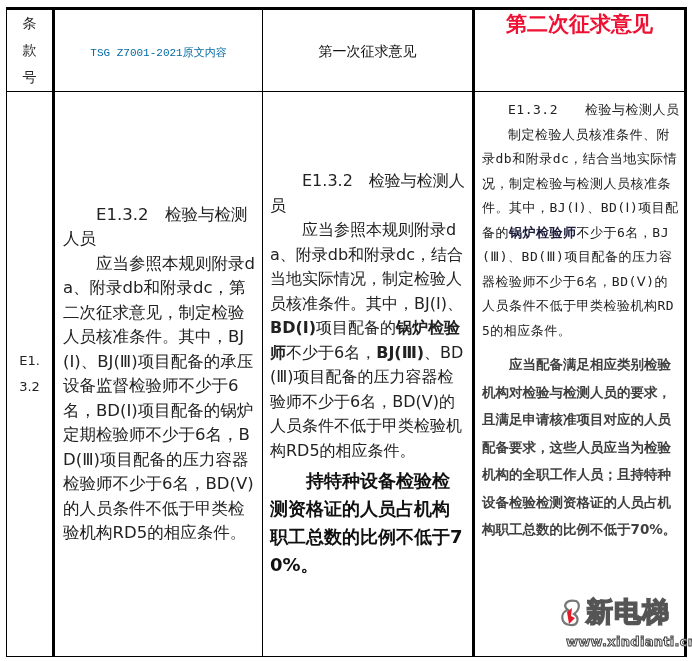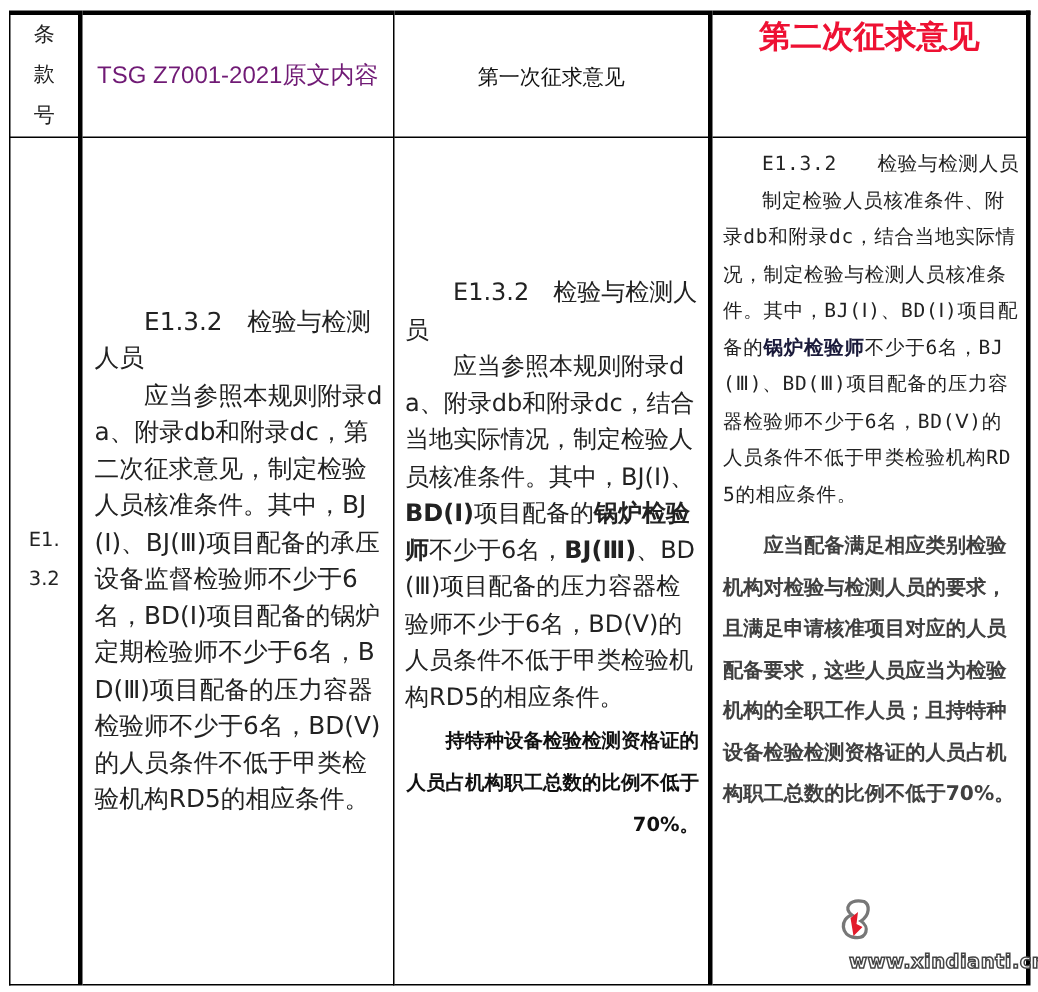--- a/index.html
+++ b/index.html
@@ -18,32 +18,32 @@
   col.c0 { width: 47px; }
   col.c1 { width: 209px; }
   col.c2 { width: 211px; }
   col.c3 { width: 212px; }
   table.main td.col1 { border-left-width: 3px; }
   table.main td.col3 { border-left-width: 3px; border-right-width: 3px; }
   table.main tr.hdr td { border-top-width: 3px; }
 
   .h-clause { font-size: 14px; line-height: 27px; color: #222; }
   .h-clause span { display: block; }
-  .h-mono { font-family: Liberation Sans, sans-serif; font-size: 16px; color: #701a75; }
+  .h-mono { font-family: Liberation Mono, monospace; font-size: 11px; color: #0369a1; }
   .h-text { font-size: 14px; color: #111; text-align: center; }
   .h-red { font-size: 21px; color: #ee1133; font-weight: bold; }
 
   .clause-id { text-align: center; font-size: 13px; line-height: 26px; color: #222; }
 
   .cell-text { padding: 0 4px 0 8px; font-size: 16.5px; line-height: 24.5px; color: #222; word-break: break-all; }
   .cell-text .para { text-indent: 2em; margin: 0; }
 
   .col2-wrap { padding: 0 6px 0 7px; font-size: 16px; line-height: 24.5px; color: #222; word-break: break-all; }
   .col2-wrap .para { text-indent: 2em; margin: 0; }
-  .col2-wrap .bold-para { font-weight: bold; font-size: 13px; line-height: 28px; text-indent: 2em; margin: 4px 0 0 0; color: #111; text-align: right; }
+  .col2-wrap .bold-para { font-weight: bold; font-size: 18px; line-height: 28px; text-indent: 2em; margin: 4px 0 0 0; color: #111; }
 
   td.col3 { vertical-align: top !important; }
   .col3-wrap { padding: 6px 4px 0 7px; font-family: "DejaVu Sans Mono", "Liberation Mono", monospace; font-size: 13px; line-height: 24.5px; color: #222; word-break: break-all; letter-spacing: 0.5px; }
   .col3-wrap .para { text-indent: 2em; margin: 0; }
   .col3-wrap .bold-para { font-family: "DejaVu Sans", "Liberation Sans", sans-serif; font-weight: bold; font-size: 13.5px; line-height: 27.5px; text-indent: 2em; margin: 8px 0 0 0; color: #404040; letter-spacing: 0; }
   .col3-wrap b.hl { font-family: "DejaVu Sans", sans-serif; color: #1a1a3a; }
 
   .watermark { position: absolute; left: 556px; top: 594px; width: 134px; height: 60px; pointer-events: none; }
   .wm-logo { position: absolute; left: 2px; top: 4px; width: 26px; height: 30px; }
   .wm-name { position: absolute; left: 30px; top: 0; font-size: 27px; font-weight: bold; color: #fff;
@@ -109,14 +109,15 @@
     </td>
   </tr>
 </tbody>
   </table>
 
 <div class="watermark">
   <svg class="wm-logo" viewBox="0 0 26 30">
     <path d="M18 3 C8 1 4 8 10 12 C2 14 2 26 12 27 C20 28 22 20 16 16 C22 12 22 5 18 3 Z" fill="none" stroke="#777" stroke-width="2.2"></path>
     <path d="M9 14 L14 10 L13 18 L17 20 L11 26 Z" fill="#e21b2b"></path>
   </svg>
+  <div class="wm-name">新电梯</div>
   <div class="wm-url">www.xindianti.cn</div>
 </div>
 
 </body></html>

